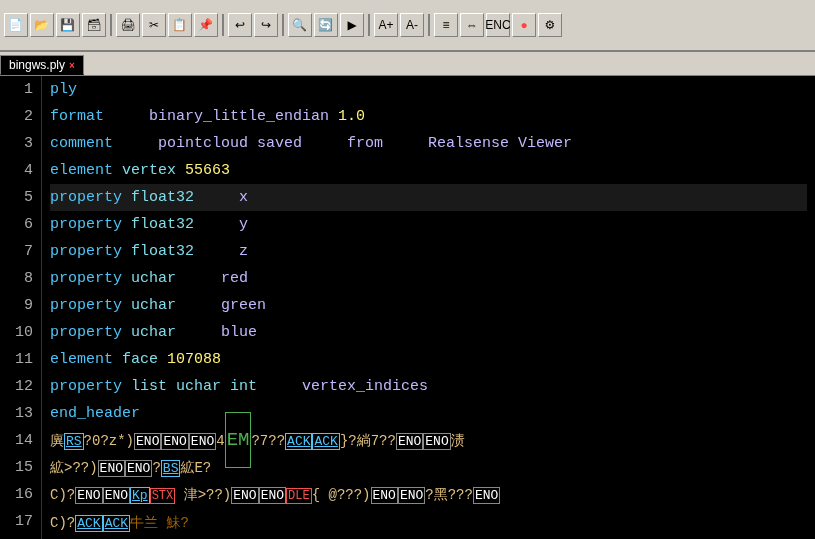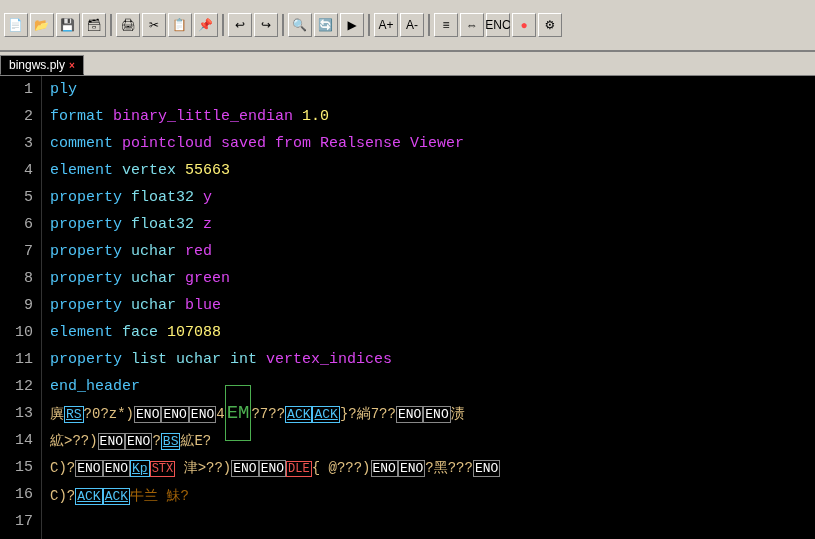--- a/index.html
+++ b/index.html
@@ -119,21 +119,21 @@
     .code-line {
       display: block;
       white-space: nowrap;
       line-height: 27px;
       font-size: 15px;
     }
 
     
     .kw-blue { color: #4fc3f7; }       
     .kw-cyan { color: #80deea; }       
-    .kw-white { color: #d946ef; }      
+    .kw-white { color: #c4b5fd; margin-left: 36px; }      
     .kw-yellow { color: #fff176; }
 
     
     .binary-text {
       color: #cc99ff;
       font-size: 14px;
     }
     .binary-hl {
       color: #fff;
       border: 1px solid #888;
@@ -240,20 +240,25 @@
       <span class="kw-white">from</span>
       <span class="kw-white"> Realsense Viewer</span>
     </span>
 
     <span class="code-line">
       <span class="kw-blue">element</span>
       <span class="kw-cyan"> vertex </span>
       <span class="kw-yellow">55663</span>
     </span>
 
+    <span class="code-line cursor-line">
+      <span class="kw-blue">property</span>
+      <span class="kw-cyan"> float32 </span>
+      <span class="kw-white">x</span>
+    </span>
 
     <span class="code-line">
       <span class="kw-blue">property</span>
       <span class="kw-cyan"> float32 </span>
       <span class="kw-white">y</span>
     </span>
 
     <span class="code-line">
       <span class="kw-blue">property</span>
       <span class="kw-cyan"> float32 </span>

